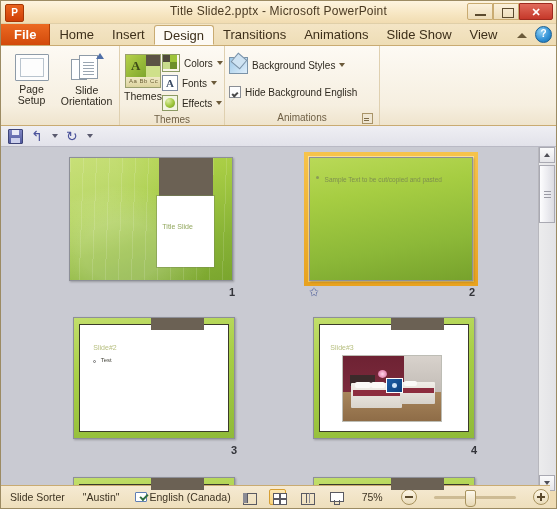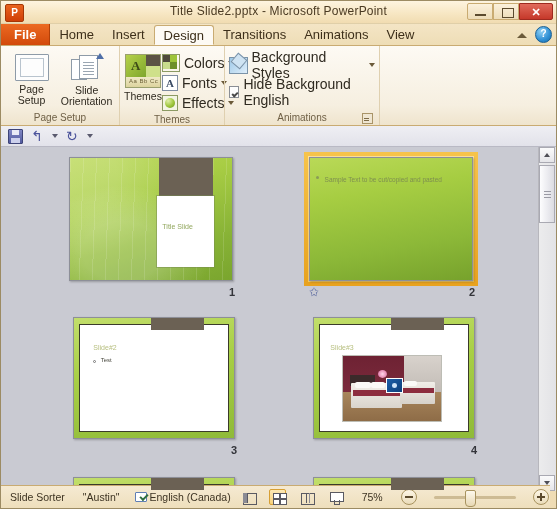--- a/index.html
+++ b/index.html
@@ -162,21 +162,21 @@
   .ic-theme .q4{left:0;top:22px;width:36px;height:12px;background:linear-gradient(180deg,#efe9c6,#d9cf95);}
   .ic-theme .aa{
     position:absolute;left:5px;top:3px;color:#3d4a16;font-size:13px;font-weight:bold;
     font-family:"Liberation Serif",serif;
   }
   .ic-theme .txt{
     position:absolute;left:3px;top:23px;font-size:6px;color:#6b5f35;letter-spacing:.5px;
   }
 
   .smallrow{display:flex;align-items:center;height:20px;cursor:default;}
-  .smallrow .lbl{font-size:14px;color:#2f2a20;margin-left:4px;}
+  .smallrow .lbl{font-size:10px;color:#2f2a20;margin-left:4px;text-align:right;}
   .smallrow .cv{
     width:0;height:0;margin-left:4px;
     border-left:3px solid transparent;border-right:3px solid transparent;
     border-top:4px solid #6b5a3a;
   }
   .ic-colors{width:16px;height:16px;position:relative;border:1px solid #8c9a63;}
   .ic-colors i{position:absolute;width:7px;height:7px;}
   .ic-colors i:nth-child(1){left:0;top:0;background:#4f4a3c;}
   .ic-colors i:nth-child(2){left:7px;top:0;background:#9ec43a;}
   .ic-colors i:nth-child(3){left:0;top:7px;background:#c9dd8c;}
@@ -461,20 +461,21 @@
   </div>
 
   <div class="tabbar">
     <div class="tabs">
       <div class="tab file">File</div>
       <div class="tab">Home</div>
       <div class="tab">Insert</div>
       <div class="tab active">Design</div>
       <div class="tab">Transitions</div>
       <div class="tab">Animations</div>
+      <div class="tab">Slide Show</div>
       <div class="tab">View</div>
     </div>
     <div class="tabright">
       <div class="chev-up"></div>
       <div class="help">?</div>
     </div>
   </div>
 
   <div class="ribbon">
 
@@ -488,21 +489,20 @@
         <div class="bigbtn" style="width:60px">
           <div class="ic-orient">
             <span class="pg pg1"></span>
               <span class="pg pg2"></span>
               <span class="arw"></span>
           </div>
           <div class="lbl">Slide</div>
           <div class="lbl" style="margin-top:0">Orientation</div>
         </div>
       </div>
-      <div class="grp-label">Page Setup</div>
     </div>
 
     <div class="grp" style="width:105px">
       <div class="grp-body">
         <div class="bigbtn" style="width:48px">
           <div class="ic-theme">
             <span class="q q1"></span>
               <span class="q q2"></span>
               <span class="q q3"></span>
               <span class="q q4"></span>

